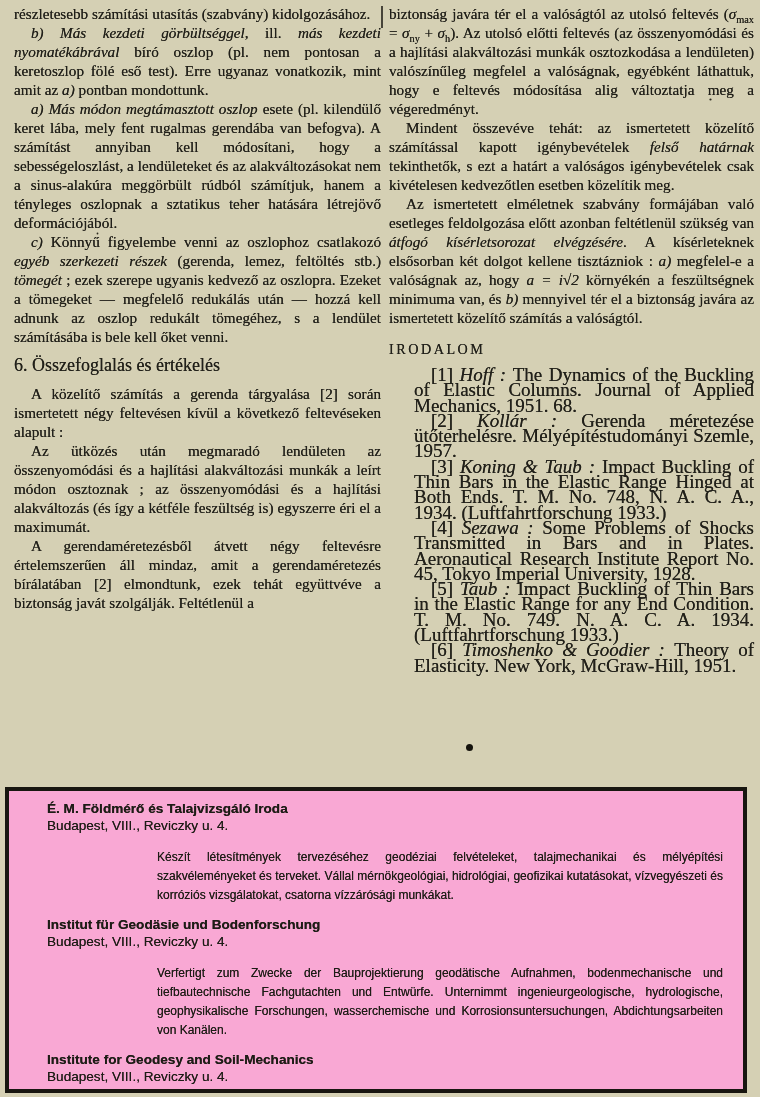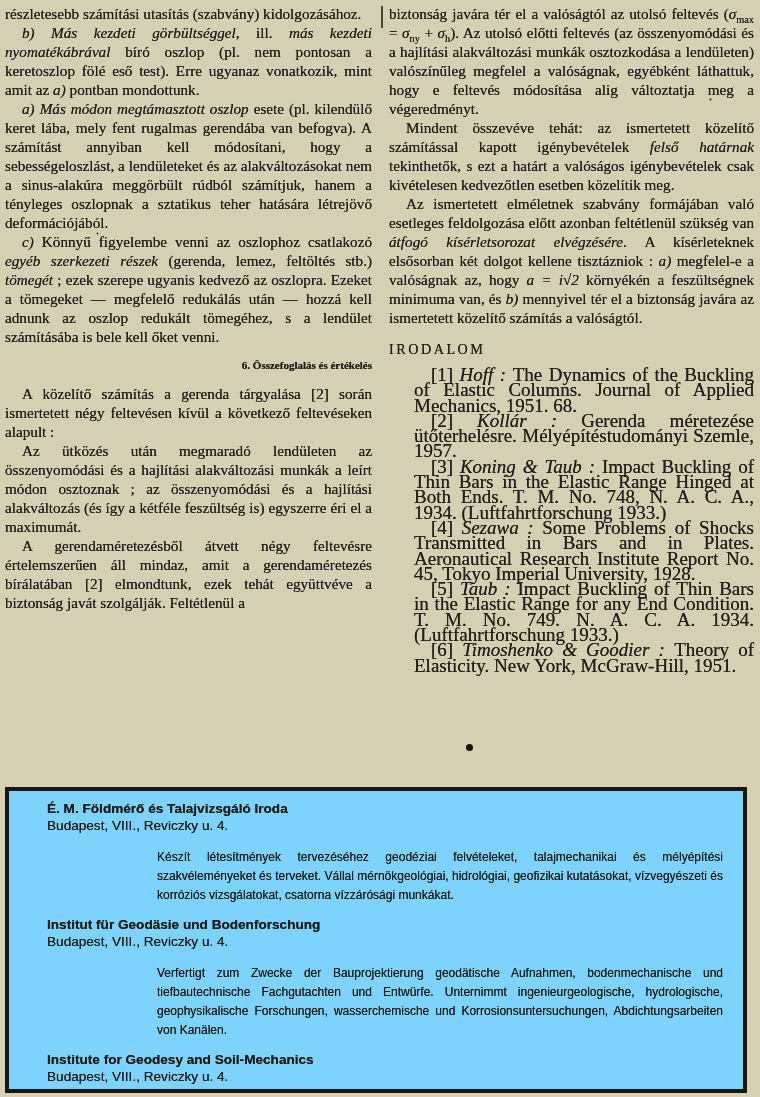--- a/index.html
+++ b/index.html
@@ -13,50 +13,50 @@
     color:#21201a;
   }
   
   .page{text-shadow:0 0 .4px rgba(30,28,20,.85);}
 
   .col{
     position:absolute;top:4px;
     font-size:15.2px;line-height:19px;
     text-align:justify;
   }
-  .col-left{left:5px;width:367px;}
+  .col-left{left:14px;width:367px;}
   .col-right{left:389px;width:365px;}
 
   .col p{margin:0;text-indent:17px;}
   .col p.noindent{text-indent:0;}
   .col i{font-style:italic;}
   .col sub{font-size:.68em;line-height:0;}
 
   .sec-head{
-    text-align:right;font-weight:bold;font-size:11px;
+    text-align:left;font-weight:normal;font-size:18px;
     margin:10px 0 9px 0;text-indent:0;
   }
   .bib-head{
     text-align:left;font-size:14.2px;letter-spacing:2.5px;
     margin:13px 0 8px 0;
   }
   .ref{
     font-size:19px;line-height:15.3px;
     padding-left:25px;text-indent:-25px;
     text-align:justify;margin:0;
   }
   .ref .lbl{display:inline-block;width:22px;text-indent:0;}
   .ref i{font-style:italic;}
 
   
   .notice{
     position:absolute;left:5px;top:787px;
     box-sizing:border-box;width:742px;height:306px;
     border:4px solid #181610;
-    background:#7dd3fc;
+    background:#f9a8d4;
     font-family:"Liberation Sans", sans-serif;
     color:#1d1c16;
     padding:9px 20px 4px 38px;
   }
   .org{font-weight:bold;font-size:13.6px;line-height:17px;}
   .addr{font-size:13.6px;line-height:17px;}
   .notice p.blurb{
     margin:14px 0 11px 110px;
     font-size:12px;line-height:19px;
     text-align:justify;

